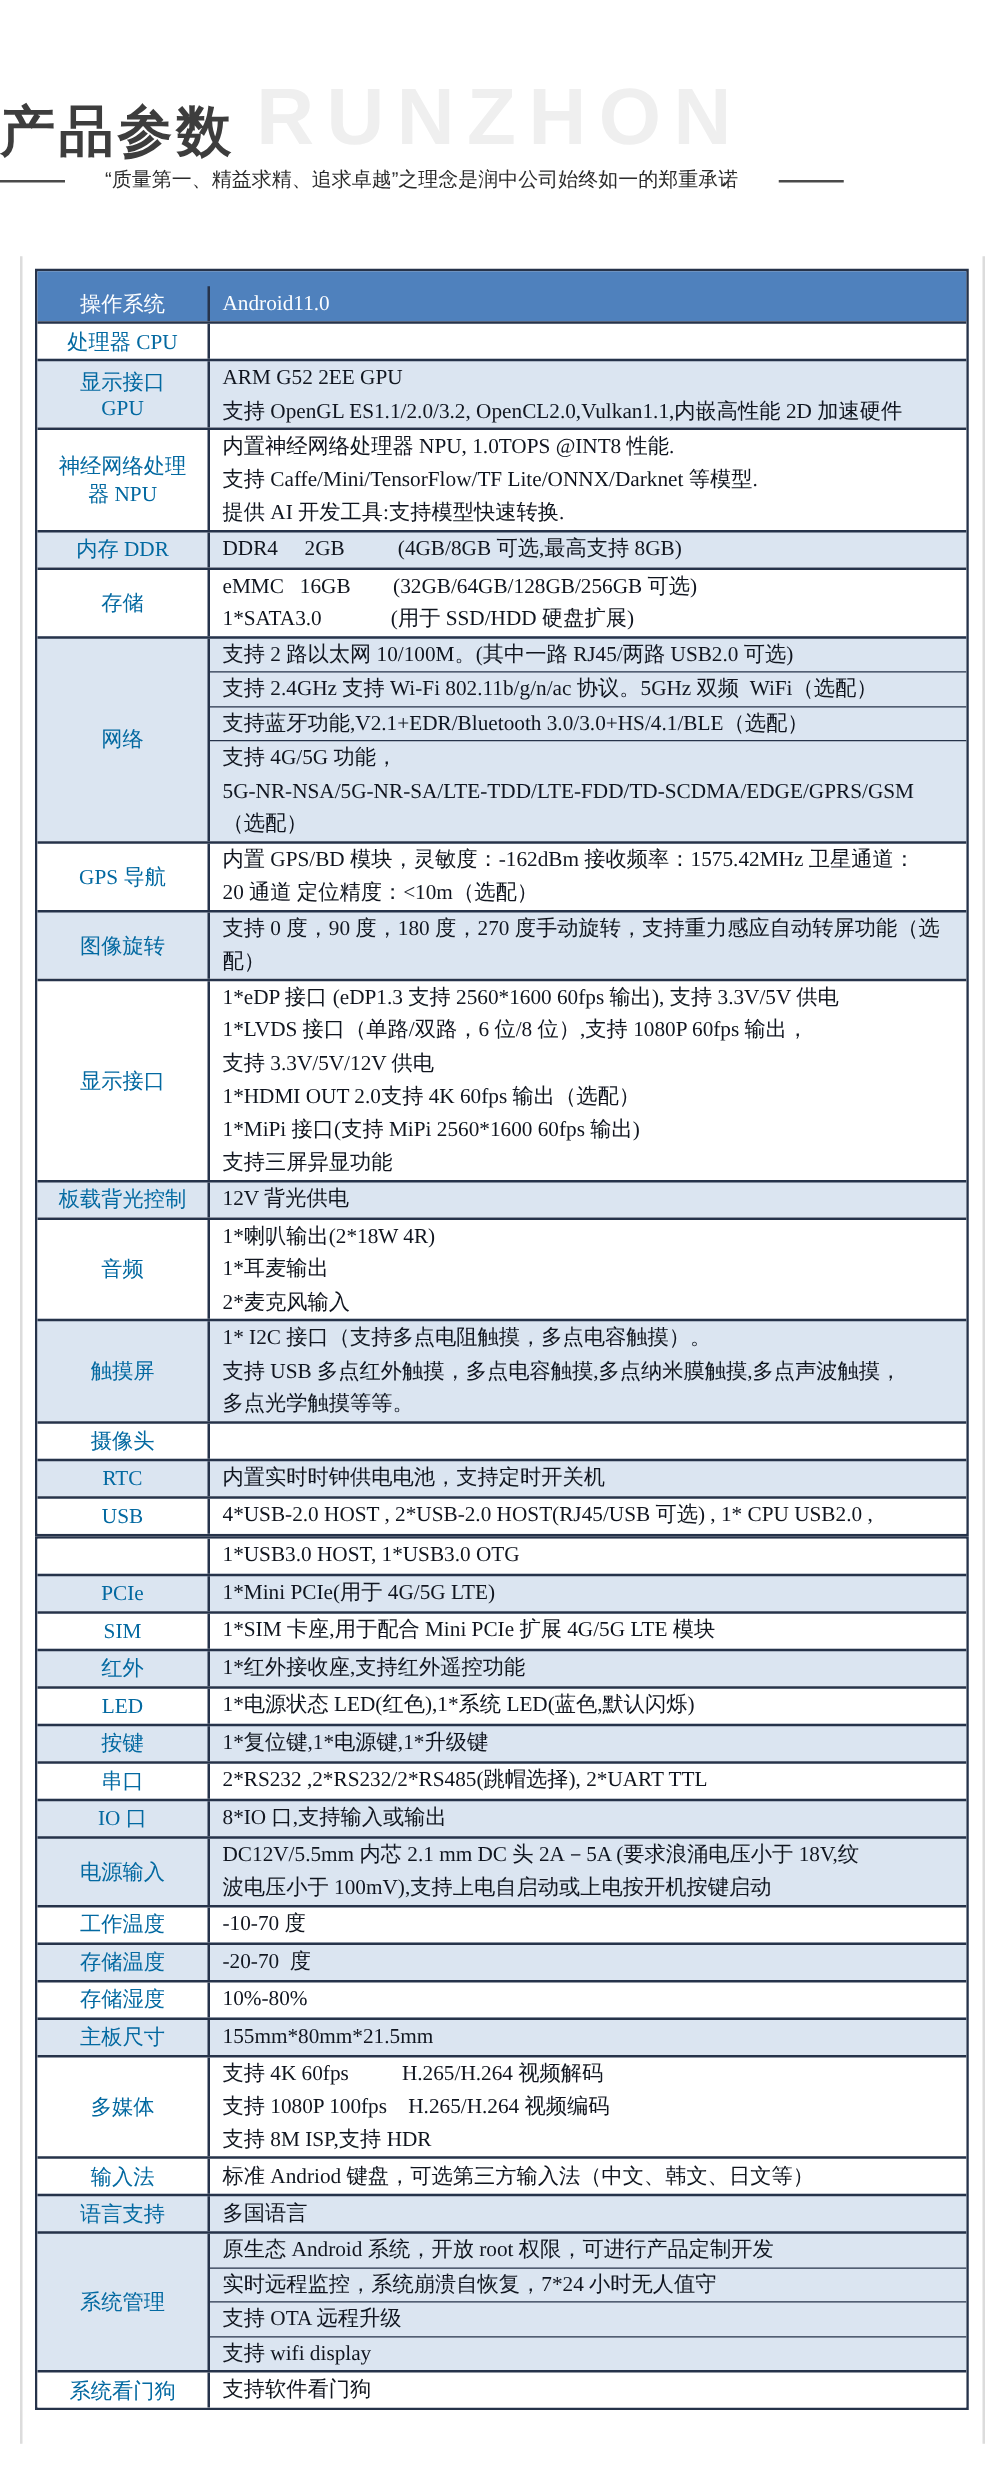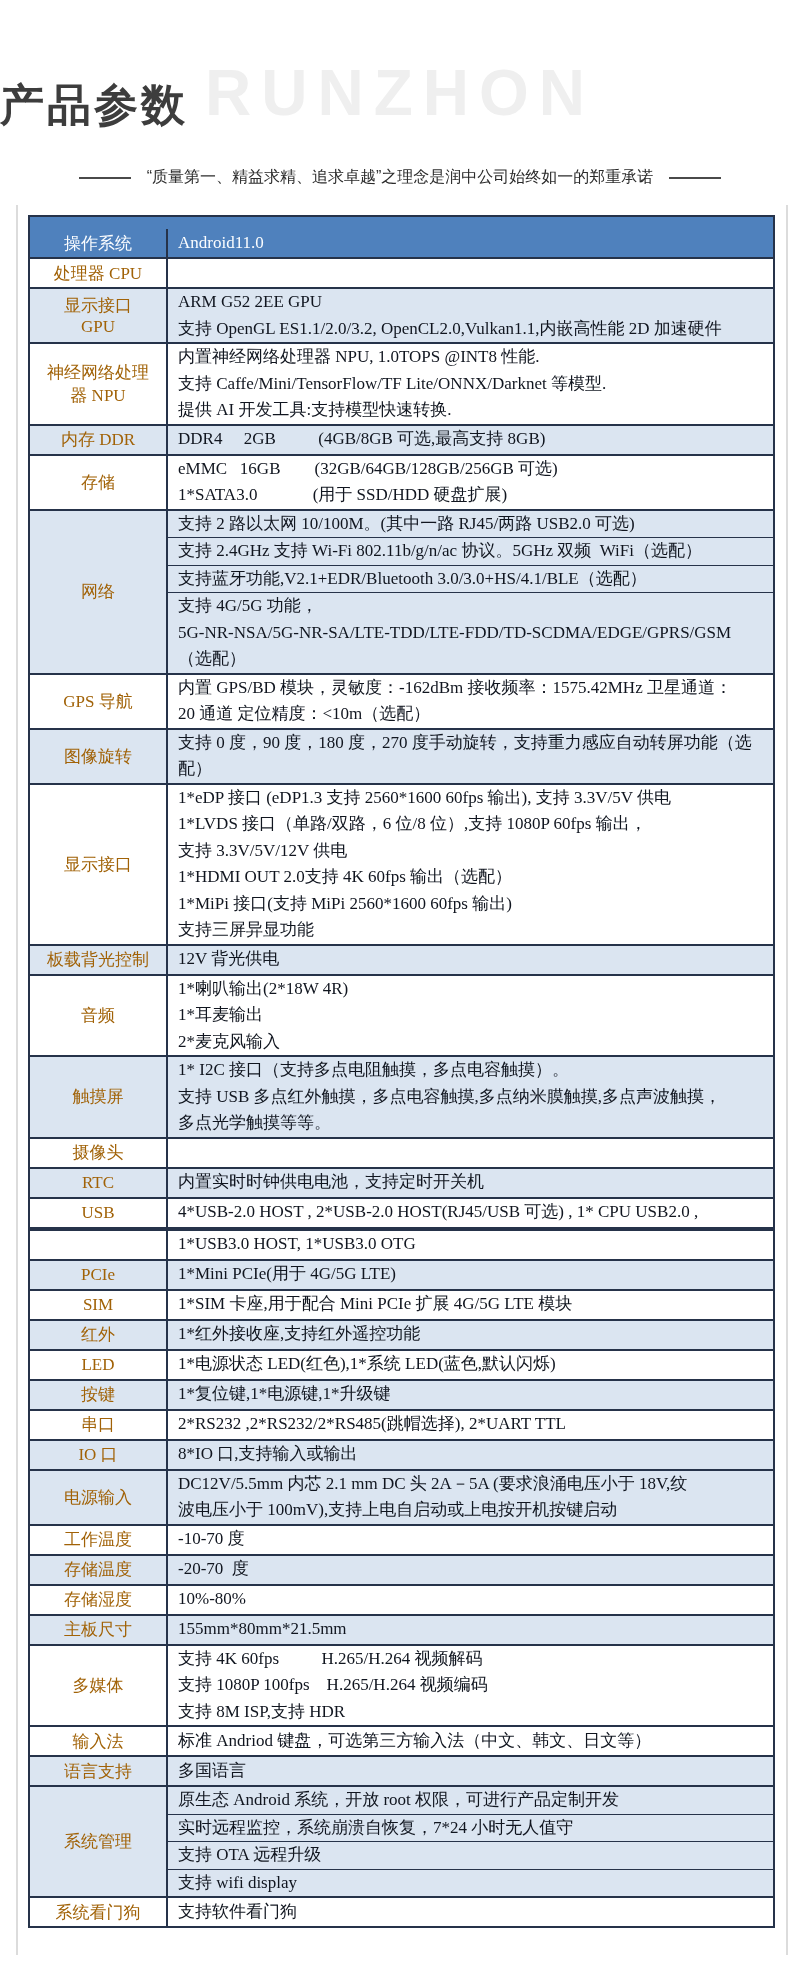--- a/index.html
+++ b/index.html
@@ -5,37 +5,37 @@
   html,body{margin:0;padding:0;background:#ffffff;}
   .page{position:relative;width:800px;height:1984px;background:#ffffff;overflow:hidden;
         font-family:"Liberation Serif","DejaVu Serif",serif;}
   
   .watermark{position:absolute;top:56px;left:0;right:0;text-align:center;
              font-family:"Liberation Sans","DejaVu Sans",sans-serif;font-weight:bold;
              font-size:64px;letter-spacing:10px;color:#efefef;user-select:none;}
   .title{position:absolute;top:76px;left:0;right:14px;
          font-family:"Liberation Sans","DejaVu Sans",sans-serif;font-weight:bold;
          font-size:44px;color:#3d3d3d;letter-spacing:3px;}
-  .subtitle-row{position:absolute;top:167px;left:0;right:0;display:flex;
-                align-items:center;justify-content:center;gap:16px;}
+  .subtitle-row{position:absolute;top:134px;left:0;right:0;display:flex;
+                align-items:center;justify-content:flex-start;gap:32px;}
   .dash{width:52px;height:0;border-top:2px solid #4a4a4a;}
   .subtitle{font-family:"Liberation Sans","DejaVu Sans",sans-serif;
             font-size:16px;color:#2b2b2b;}
   
   .edge{position:absolute;top:205px;height:1750px;width:2px;background:#dcdcdc;}
   .edge.left{left:16px;} .edge.right{left:786px;}
   
   .table-area{position:absolute;left:28px;top:215px;width:747px;}
   .spec-table{border:2px solid #26334a;background:#fff;}
   .spec-table.second{margin-top:0;}
   .row{display:flex;}
   .row + .row{border-top:2px solid #26334a;}
   .label{flex:0 0 128px;border-right:2px solid #26334a;display:flex;align-items:center;
          justify-content:center;text-align:center;white-space:pre-line;
-         font-size:17px;color:#a16207;padding:1px 4px;min-height:26px;}
+         font-size:17px;color:#0369a1;padding:1px 4px;min-height:26px;}
   .value{flex:1;min-width:0;display:flex;flex-direction:column;justify-content:center;}
   .sub.sep{border-top:1px solid #26334a;}
   .line{font-size:17px;line-height:26.5px;color:#10151f;
         padding:0 6px 0 10px;white-space:pre-wrap;}
   .row.header{background:#4f81bd;}
   .row.header .label,.row.header .line{color:#fbfdff;margin-top:12px;}
   .row.alt{background:#dbe5f1;}
   .row.plain{background:#ffffff;}
 </style>
 </head>

